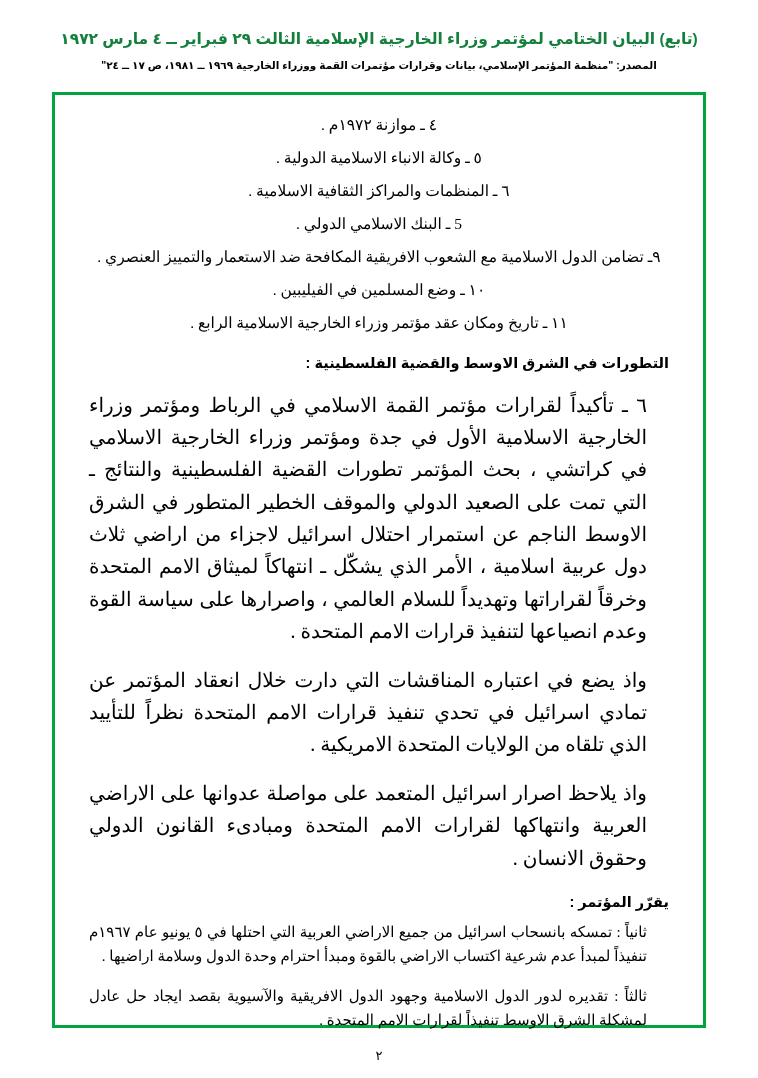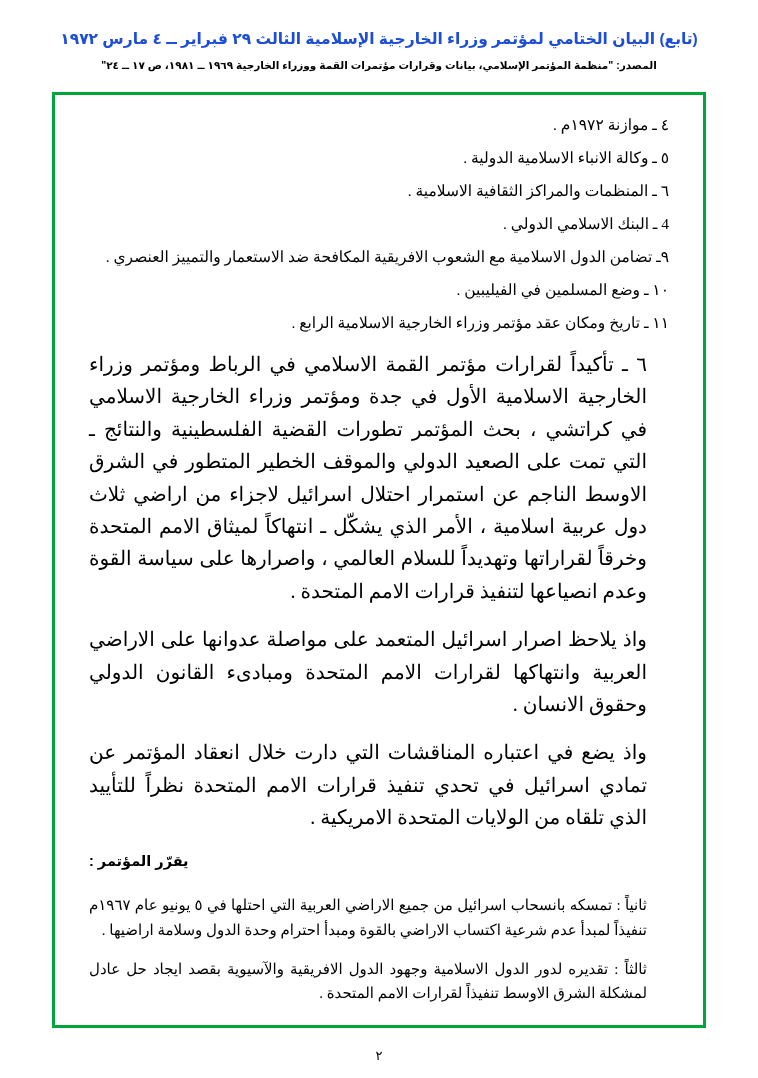--- a/index.html
+++ b/index.html
@@ -23,21 +23,21 @@
   }
   .header {
     text-align: center;
     padding-top: 28px;
   }
   .header-title {
     font-family: "Liberation Sans", "DejaVu Sans", sans-serif;
     font-weight: bold;
     font-size: 15.5px;
     letter-spacing: 0px;
-    color: #1d4ed8;
+    color: #15803d;
     line-height: 1.4;
   }
   .header-source {
     font-family: "Liberation Sans", "DejaVu Sans", sans-serif;
     font-weight: bold;
     font-size: 10.5px;
     color: #000;
     margin-top: 9px;
   }
   .frame {
@@ -57,21 +57,21 @@
     bottom: 0;
     padding: 22px 34px 10px 34px;
     box-sizing: border-box;
   }
   .numbered-list {
     margin: 0;
     padding: 0;
     list-style: none;
   }
   .numbered-list li {
-    text-align: right;
+    text-align: center;
     font-size: 15.5px;
     line-height: 1.0;
     margin-bottom: 17.5px;
     font-family: "Liberation Serif", "DejaVu Serif", serif;
   }
   .section-heading {
     font-family: "Liberation Sans", "DejaVu Sans", sans-serif;
     font-weight: bold;
     font-size: 14.5px;
     text-align: right;
@@ -88,23 +88,23 @@
     direction: rtl;
     padding-right: 22px;
   }
   .para.first-indent {
     padding-right: 22px;
   }
   .subheading {
     font-family: "Liberation Sans", "DejaVu Sans", sans-serif;
     font-weight: bold;
     font-size: 14.5px;
-    text-align: left;
+    text-align: right;
     margin-top: 20px;
-    margin-bottom: 24px;
+    margin-bottom: 10px;
     direction: rtl;
   }
   .resolution {
     text-align: justify;
     text-align-last: right;
     font-size: 15px;
     line-height: 1.62;
     margin: 0 0 15px 0;
     direction: rtl;
     padding-right: 22px;
@@ -129,30 +129,31 @@
     <div class="header-source">المصدر: "منظمة المؤتمر الإسلامي، بيانات وقرارات مؤتمرات القمة ووزراء الخارجية ١٩٦٩ ــ ١٩٨١، ص ١٧ ــ ٢٤"</div>
   </div>
 
   <div class="frame">
     <div class="frame-inner">
 
       <ul class="numbered-list">
         <li>٤ ـ موازنة ١٩٧٢م .</li>
         <li>٥ ـ وكالة الانباء الاسلامية الدولية .</li>
         <li>٦ ـ المنظمات والمراكز الثقافية الاسلامية .</li>
-        <li>4 ـ البنك الاسلامي الدولي .</li>
+        <li>5 ـ البنك الاسلامي الدولي .</li>
         <li>٩ـ تضامن الدول الاسلامية مع الشعوب الافريقية المكافحة ضد الاستعمار والتمييز العنصري .</li>
         <li>١٠ ـ وضع المسلمين في الفيليبين .</li>
         <li>١١ ـ تاريخ ومكان عقد مؤتمر وزراء الخارجية الاسلامية الرابع .</li>
       </ul>
 
+      <div class="section-heading">التطورات في الشرق الاوسط والقضية الفلسطينية :</div>
 
       <p class="para first-indent">٦ ـ تأكيداً لقرارات مؤتمر القمة الاسلامي في الرباط ومؤتمر وزراء الخارجية الاسلامية الأول في جدة ومؤتمر وزراء الخارجية الاسلامي في كراتشي ، بحث المؤتمر تطورات القضية الفلسطينية والنتائج ـ التي تمت على الصعيد الدولي والموقف الخطير المتطور في الشرق الاوسط الناجم عن استمرار احتلال اسرائيل لاجزاء من اراضي ثلاث دول عربية اسلامية ، الأمر الذي يشكّل ـ انتهاكاً لميثاق الامم المتحدة وخرقاً لقراراتها وتهديداً للسلام العالمي ، واصرارها على سياسة القوة وعدم انصياعها لتنفيذ قرارات الامم المتحدة .</p>
+      <p class="para">واذ يضع في اعتباره المناقشات التي دارت خلال انعقاد المؤتمر عن تمادي اسرائيل في تحدي تنفيذ قرارات الامم المتحدة نظراً للتأييد الذي تلقاه من الولايات المتحدة الامريكية .</p>
       <p class="para">واذ يلاحظ اصرار اسرائيل المتعمد على مواصلة عدوانها على الاراضي العربية وانتهاكها لقرارات الامم المتحدة ومبادىء القانون الدولي وحقوق الانسان .</p>
-      <p class="para">واذ يضع في اعتباره المناقشات التي دارت خلال انعقاد المؤتمر عن تمادي اسرائيل في تحدي تنفيذ قرارات الامم المتحدة نظراً للتأييد الذي تلقاه من الولايات المتحدة الامريكية .</p>
 
       <div class="subheading">يقرّر المؤتمر :</div>
 
       <p class="resolution">ثانياً : تمسكه بانسحاب اسرائيل من جميع الاراضي العربية التي احتلها في ٥ يونيو عام ١٩٦٧م تنفيذاً لمبدأ عدم شرعية اكتساب الاراضي بالقوة ومبدأ احترام وحدة الدول وسلامة اراضيها .</p>
       <p class="resolution">ثالثاً : تقديره لدور الدول الاسلامية وجهود الدول الافريقية والآسيوية بقصد ايجاد حل عادل لمشكلة الشرق الاوسط تنفيذاً لقرارات الامم المتحدة .</p>
 
     </div>
   </div>
 
   <div class="page-number">٢</div>

